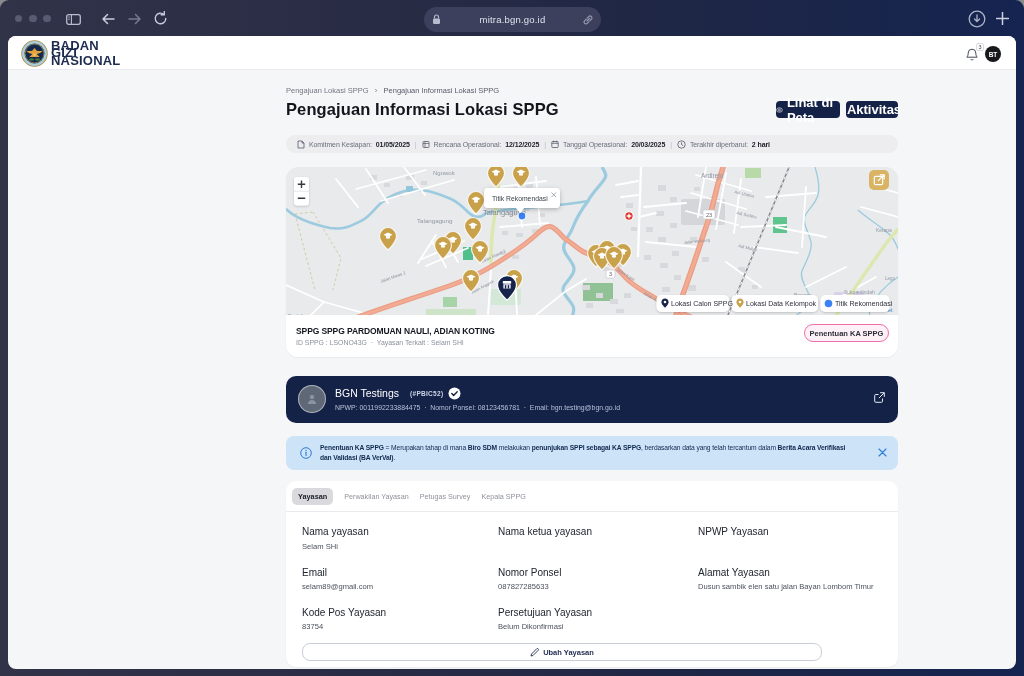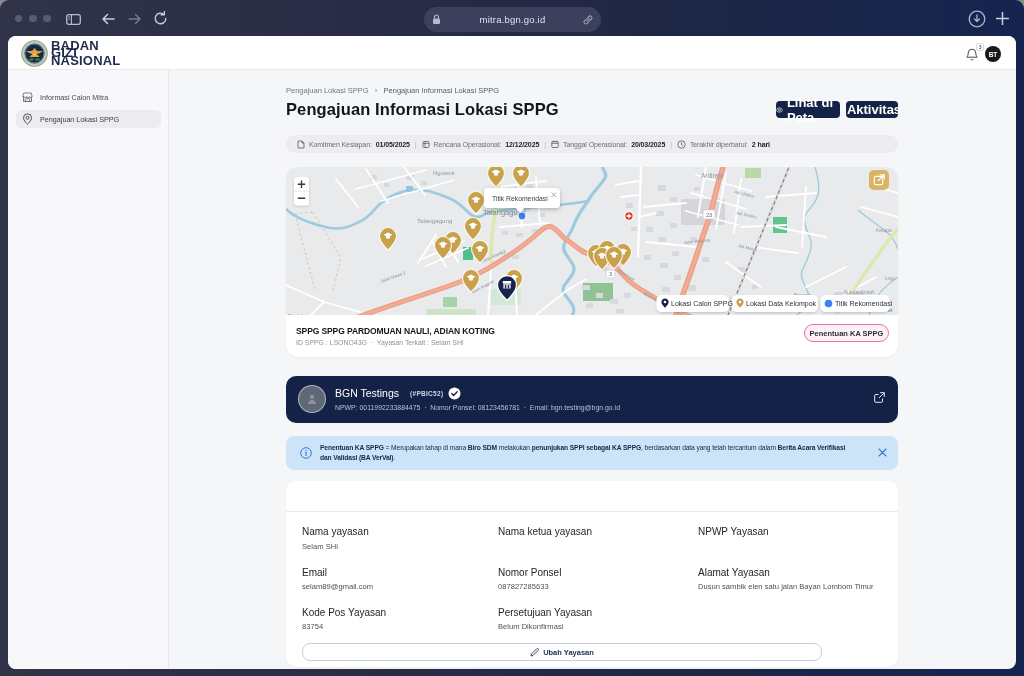--- a/index.html
+++ b/index.html
@@ -99,34 +99,20 @@
       <circle cx="13.5" cy="13.5" r="9.4" fill="none" stroke="#caa74f" stroke-width=".6"></circle>
     </svg>
     <div class="brand">BADAN<br>GIZI<br>NASIONAL</div>
     <svg class="abs" style="left:958px;top:12px" width="12" height="13" viewBox="0 0 12 13">
         <path d="M6 1.2a3.8 3.8 0 0 0-3.8 3.8c0 2.6-.9 3.6-1.4 4.2h10.4c-.5-.6-1.4-1.6-1.4-4.2A3.8 3.8 0 0 0 6 1.2z" fill="none" stroke="#444a56" stroke-width="1"></path>
         <path d="M4.8 11.2a1.3 1.3 0 0 0 2.4 0" fill="none" stroke="#444a56" stroke-width="1"></path>
       </svg>
     <div class="badge">3</div>
     <div class="avatar">BT</div>
 
-    <div class="side">
-      <div class="sitem" style="top:18px">
-        <svg width="11" height="11" viewBox="0 0 11 11">
-            <path d="M1.5 4.5v5h8v-5M.8 4.5L1.8 1h7.4l1 3.5c0 .7-.6 1.2-1.4 1.2-.7 0-1.3-.5-1.3-1.2 0 .7-.6 1.2-1.4 1.2S4.8 5.2 4.8 4.5c0 .7-.6 1.2-1.4 1.2S2 5.2 2 4.5z" fill="none" stroke="#575d69" stroke-width=".8"></path>
-            <rect x="3.2" y="6.8" width="4.6" height="2.7" rx=".4" fill="none" stroke="#575d69" stroke-width=".8"></rect>
-          </svg>
-        Informasi Calon Mitra</div>
-      <div class="sitem sel" style="top:40px">
-        <svg width="11" height="12" viewBox="0 0 11 12">
-            <path d="M5.5.8a4 4 0 0 1 4 4c0 2.9-4 6.4-4 6.4s-4-3.5-4-6.4a4 4 0 0 1 4-4z" fill="none" stroke="#3c424e" stroke-width=".9"></path>
-            <circle cx="5.5" cy="4.8" r="1.5" fill="none" stroke="#3c424e" stroke-width=".9"></circle>
-          </svg>
-        Pengajuan Lokasi SPPG</div>
-    </div>
 
     <div class="crumb">Pengajuan Lokasi SPPG&nbsp;&nbsp;&nbsp;›&nbsp;&nbsp;&nbsp;<b>Pengajuan Informasi Lokasi SPPG</b></div>
     <div class="title">Pengajuan Informasi Lokasi SPPG</div>
     <div class="nbtn" style="left:768px;width:64px">
       <svg width="10" height="8" viewBox="0 0 10 8">
           <ellipse cx="5" cy="4" rx="4.2" ry="3.2" fill="none" stroke="#fff" stroke-width=".9"></ellipse>
           <circle cx="5" cy="4" r="1.4" fill="none" stroke="#fff" stroke-width=".9"></circle>
         </svg>
       Lihat di Peta</div>
     <div class="nbtn" style="left:838px;width:52px">
@@ -418,20 +404,26 @@
           <path d="M6 5.2v3.2" stroke="#2d7cd3" stroke-width="1.1" stroke-linecap="round"></path>
           <circle cx="6" cy="3.4" r=".7" fill="#2d7cd3"></circle>
         </svg>
       <div class="bntext"><b>Penentuan KA SPPG</b> = Merupakan tahap di mana <b>Biro SDM</b> melakukan <b>penunjukan SPPI sebagai KA SPPG</b>, berdasarkan data yang telah tercantum dalam <b>Berita Acara Verifikasi<br>dan Validasi (BA VerVal)</b>.</div>
       <svg class="abs" style="left:592px;top:12px" width="9" height="9" viewBox="0 0 9 9">
           <path d="M1 1l7 7M8 1L1 8" stroke="#2d7cd3" stroke-width="1.1" stroke-linecap="round"></path>
         </svg>
     </div>
 
     <div class="tabscard">
+      <div class="tabs">
+        <div class="tabpill">Yayasan</div>
+        <div class="tab">Perwakilan Yayasan</div>
+        <div class="tab">Petugas Survey</div>
+        <div class="tab">Kepala SPPG</div>
+      </div>
       <div class="tdiv"></div>
       <div class="flabel" style="left:16px;top:45px">Nama yayasan</div>
       <div class="flabel" style="left:212px;top:45px">Nama ketua yayasan</div>
       <div class="flabel" style="left:412px;top:45px">NPWP Yayasan</div>
       <div class="fval" style="left:16px;top:61px">Selam SHi</div>
       <div class="flabel" style="left:16px;top:86px">Email</div>
       <div class="flabel" style="left:212px;top:86px">Nomor Ponsel</div>
       <div class="flabel" style="left:412px;top:86px">Alamat Yayasan</div>
       <div class="fval" style="left:16px;top:101px">selam89@gmail.com</div>
       <div class="fval" style="left:212px;top:101px">087827285633</div>

